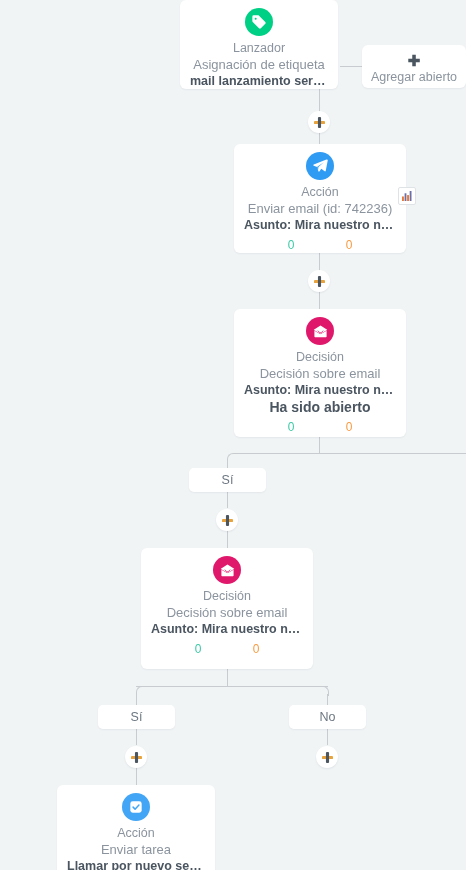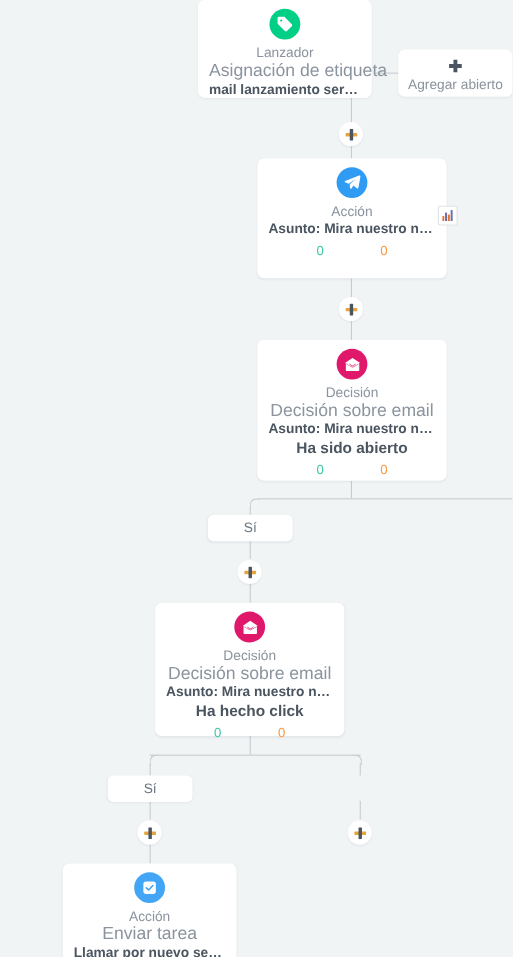--- a/index.html
+++ b/index.html
@@ -62,21 +62,21 @@
   }
   .node-icon svg { display: block; }
 
   .c-type {
     font-size: 12.5px;
     color: #8b949e;
     line-height: 16px;
     white-space: nowrap;
   }
   .c-sub {
-    font-size: 16px;
+    font-size: 13px;
     color: #8b949e;
     line-height: 17px;
     white-space: nowrap;
   }
   .c-title {
     font-size: 12.5px;
     color: #4a5560;
     font-weight: bold;
     line-height: 17px;
     white-space: nowrap;
@@ -231,20 +231,21 @@
     </svg>
   </div>
 
   <div class="card" style="left:234px; top:144px; width:172px; height:109px;">
     <div class="node-icon" style="background:#2f9bf3;">
       <svg width="16" height="16" viewBox="0 0 24 24" fill="#ffffff">
         <path d="M21.7 2.3 2.6 9.8c-.8.3-.8 1.4 0 1.7l5.1 2 1.9 6.3c.2.8 1.3.9 1.7.2l2.6-4 5.1 3.9c.6.4 1.4.1 1.6-.6l3-15.6c.2-.8-.6-1.5-1.9-1.4zM9.6 13.6l-.4 4 -1.3-4.4 9.9-6.7-8.2 7.1z"></path>
       </svg>
     </div>
     <div class="c-type">Acción</div>
+    <div class="c-sub">Enviar email (id: 742236)</div>
     <div class="c-title">Asunto: Mira nuestro nuevo se...</div>
     <div class="counters">
       <span class="cnt-a">0</span>
       <span class="cnt-b">0</span>
     </div>
   </div>
 
   <div class="stats-icon" style="left:398px; top:187px;">
     <svg width="11" height="10" viewBox="0 0 12 11">
       <rect x="0" y="6" width="2" height="5" fill="#e8732c"></rect>
@@ -294,31 +295,33 @@
     <div class="node-icon" style="background:#e0186c;">
       <svg width="17" height="17" viewBox="0 0 24 24">
         <path d="M12 3.4 2.6 9.6v.3l9.4 5.4 9.4-5.4v-.3L12 3.4z" fill="#ffffff"></path>
         <path d="M3.4 10.9v8.3c0 .6.5 1 1 1h15.2c.6 0 1-.4 1-1v-8.3l-8.1 4.7c-.3.2-.8.2-1.1 0l-8-4.7z" fill="#ffffff"></path>
         <path d="M8.6 11.3c1 1.5 2.1 2.3 3.4 2.3s2.4-.8 3.4-2.3" fill="none" stroke="#e0186c" stroke-width="1.2" stroke-linecap="round"></path>
       </svg>
     </div>
     <div class="c-type">Decisión</div>
     <div class="c-sub">Decisión sobre email</div>
     <div class="c-title">Asunto: Mira nuestro nuevo se...</div>
-    <div class="c-cond">Ha hecho click</div>
     <div class="counters">
       <span class="cnt-a">0</span>
       <span class="cnt-b">0</span>
     </div>
   </div>
 
   <div class="pill" style="left:98px; top:705px; width:77px; height:24px;">
     <span>Sí</span>
   </div>
 
+  <div class="pill" style="left:289px; top:705px; width:77px; height:24px;">
+    <span>No</span>
+  </div>
 
   <div class="plus-node" style="left:125px; top:746px;">
     <svg width="11" height="11" viewBox="0 0 12 12">
       <rect x="0" y="4.3" width="12" height="3.4" rx="1" fill="#e8a33d"></rect>
       <rect x="4.3" y="0" width="3.4" height="12" rx="1" fill="#4a5560"></rect>
     </svg>
   </div>
 
   <div class="plus-node" style="left:316px; top:746px;">
     <svg width="11" height="11" viewBox="0 0 12 12">

